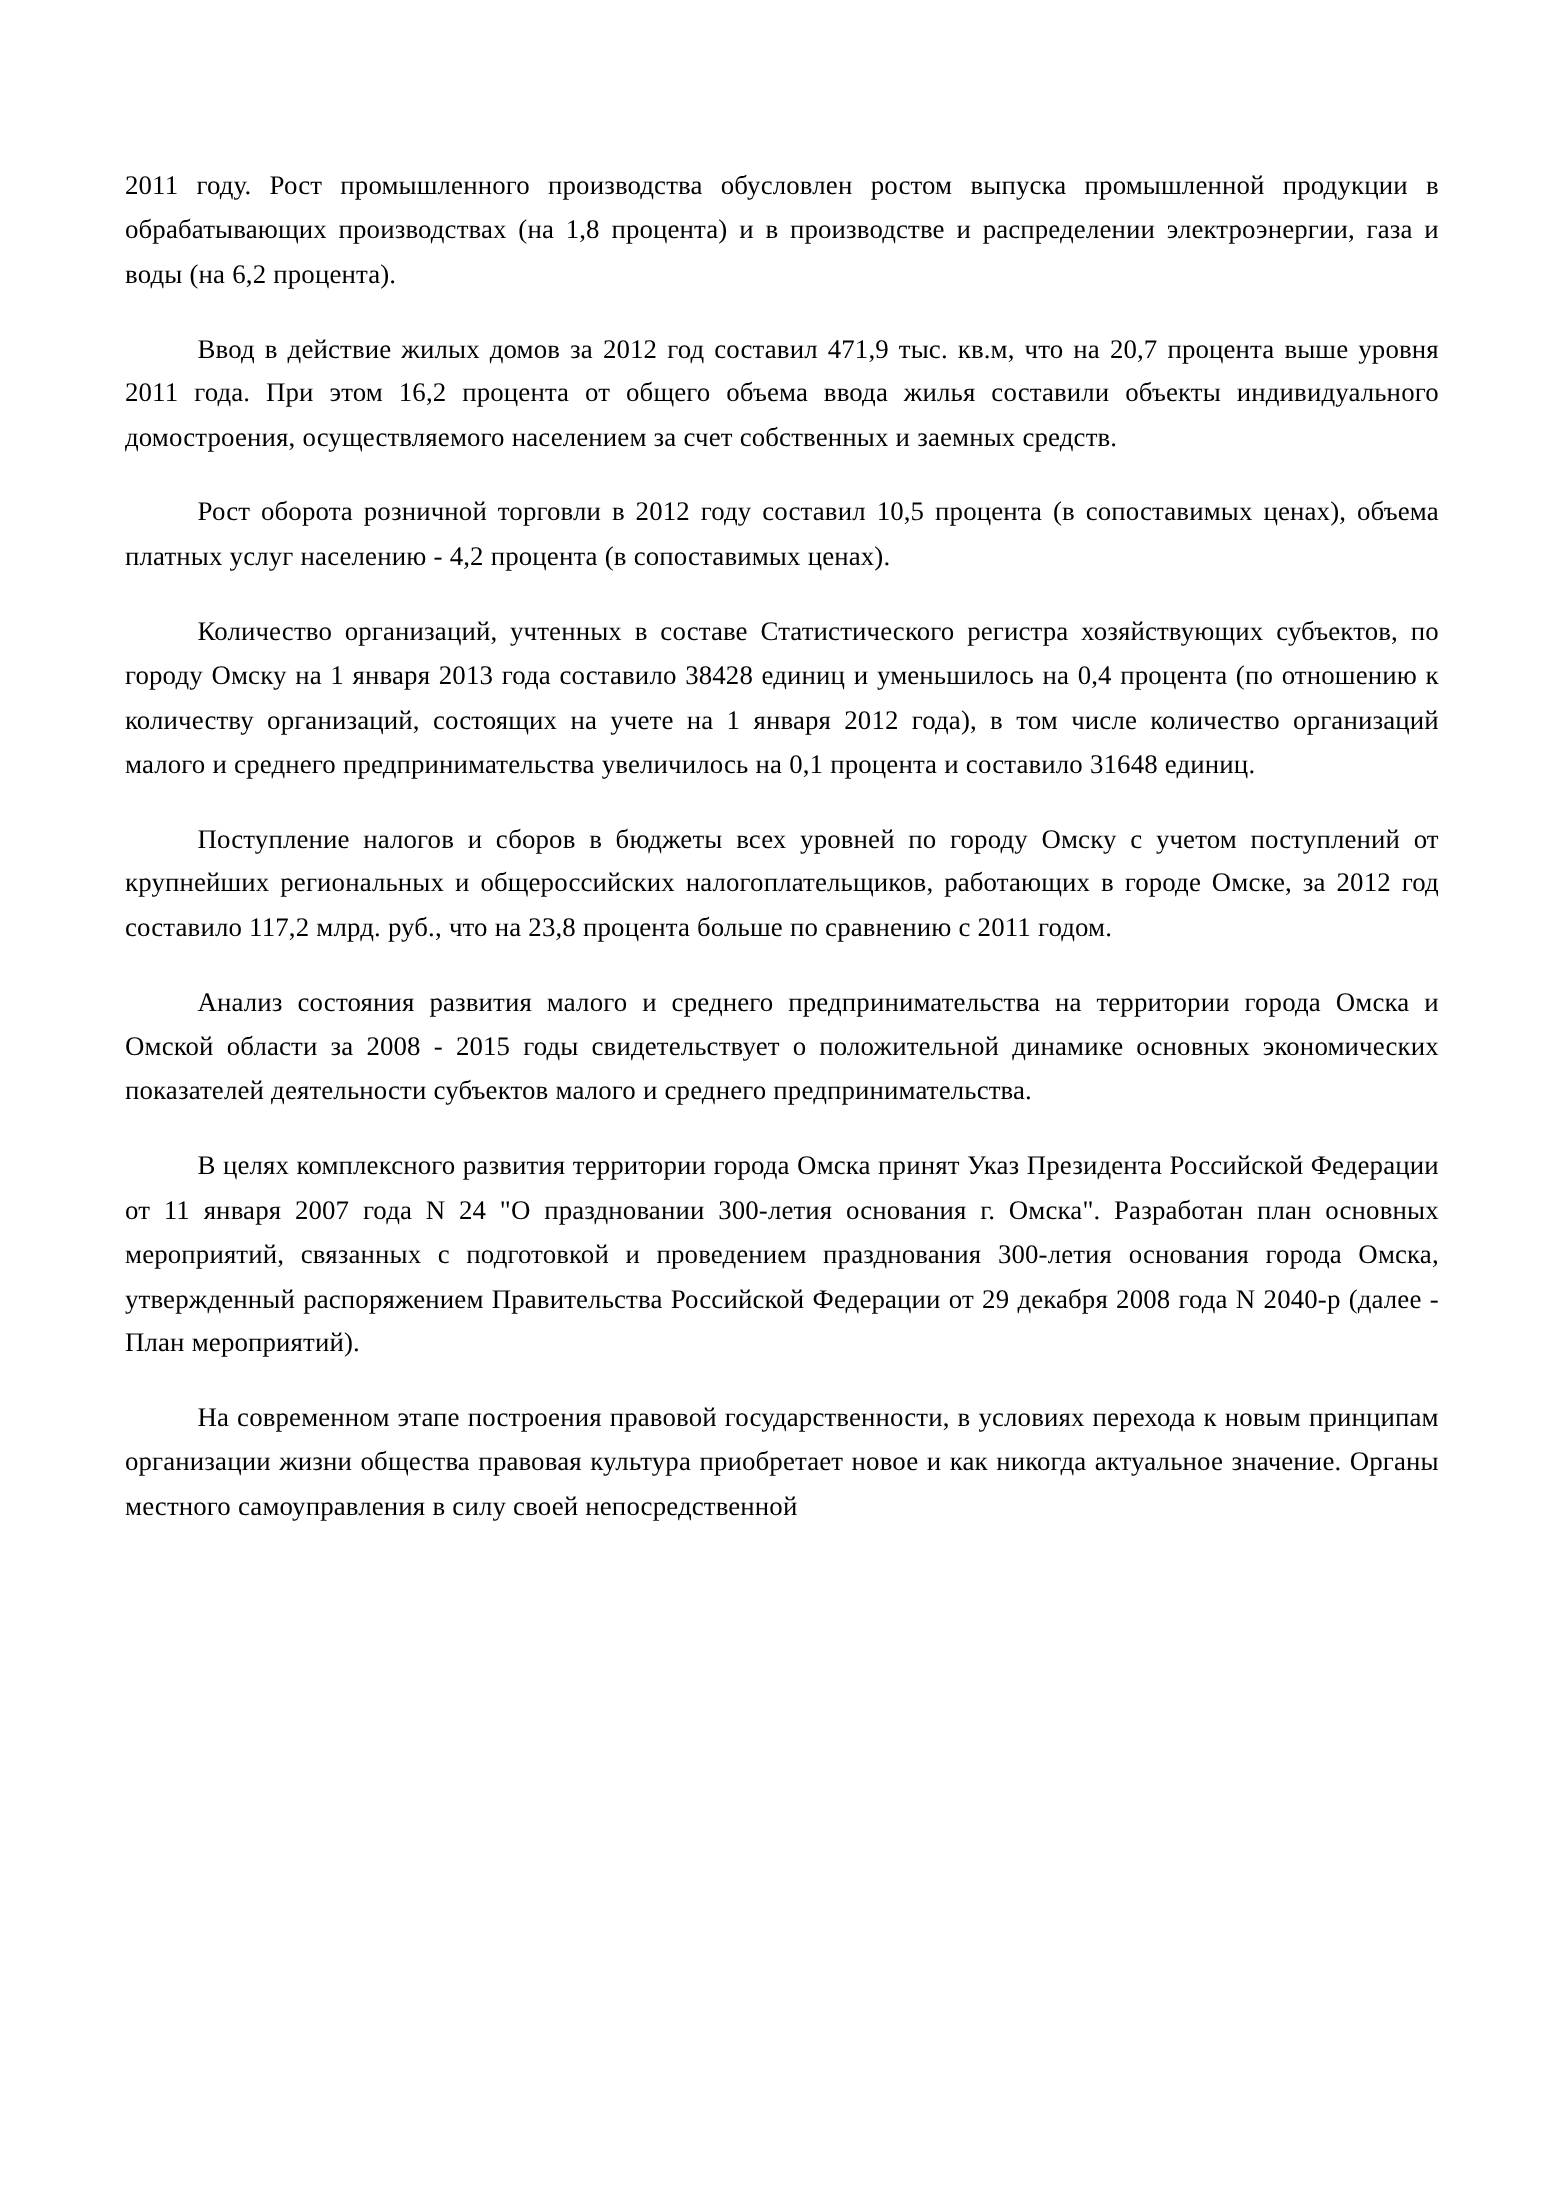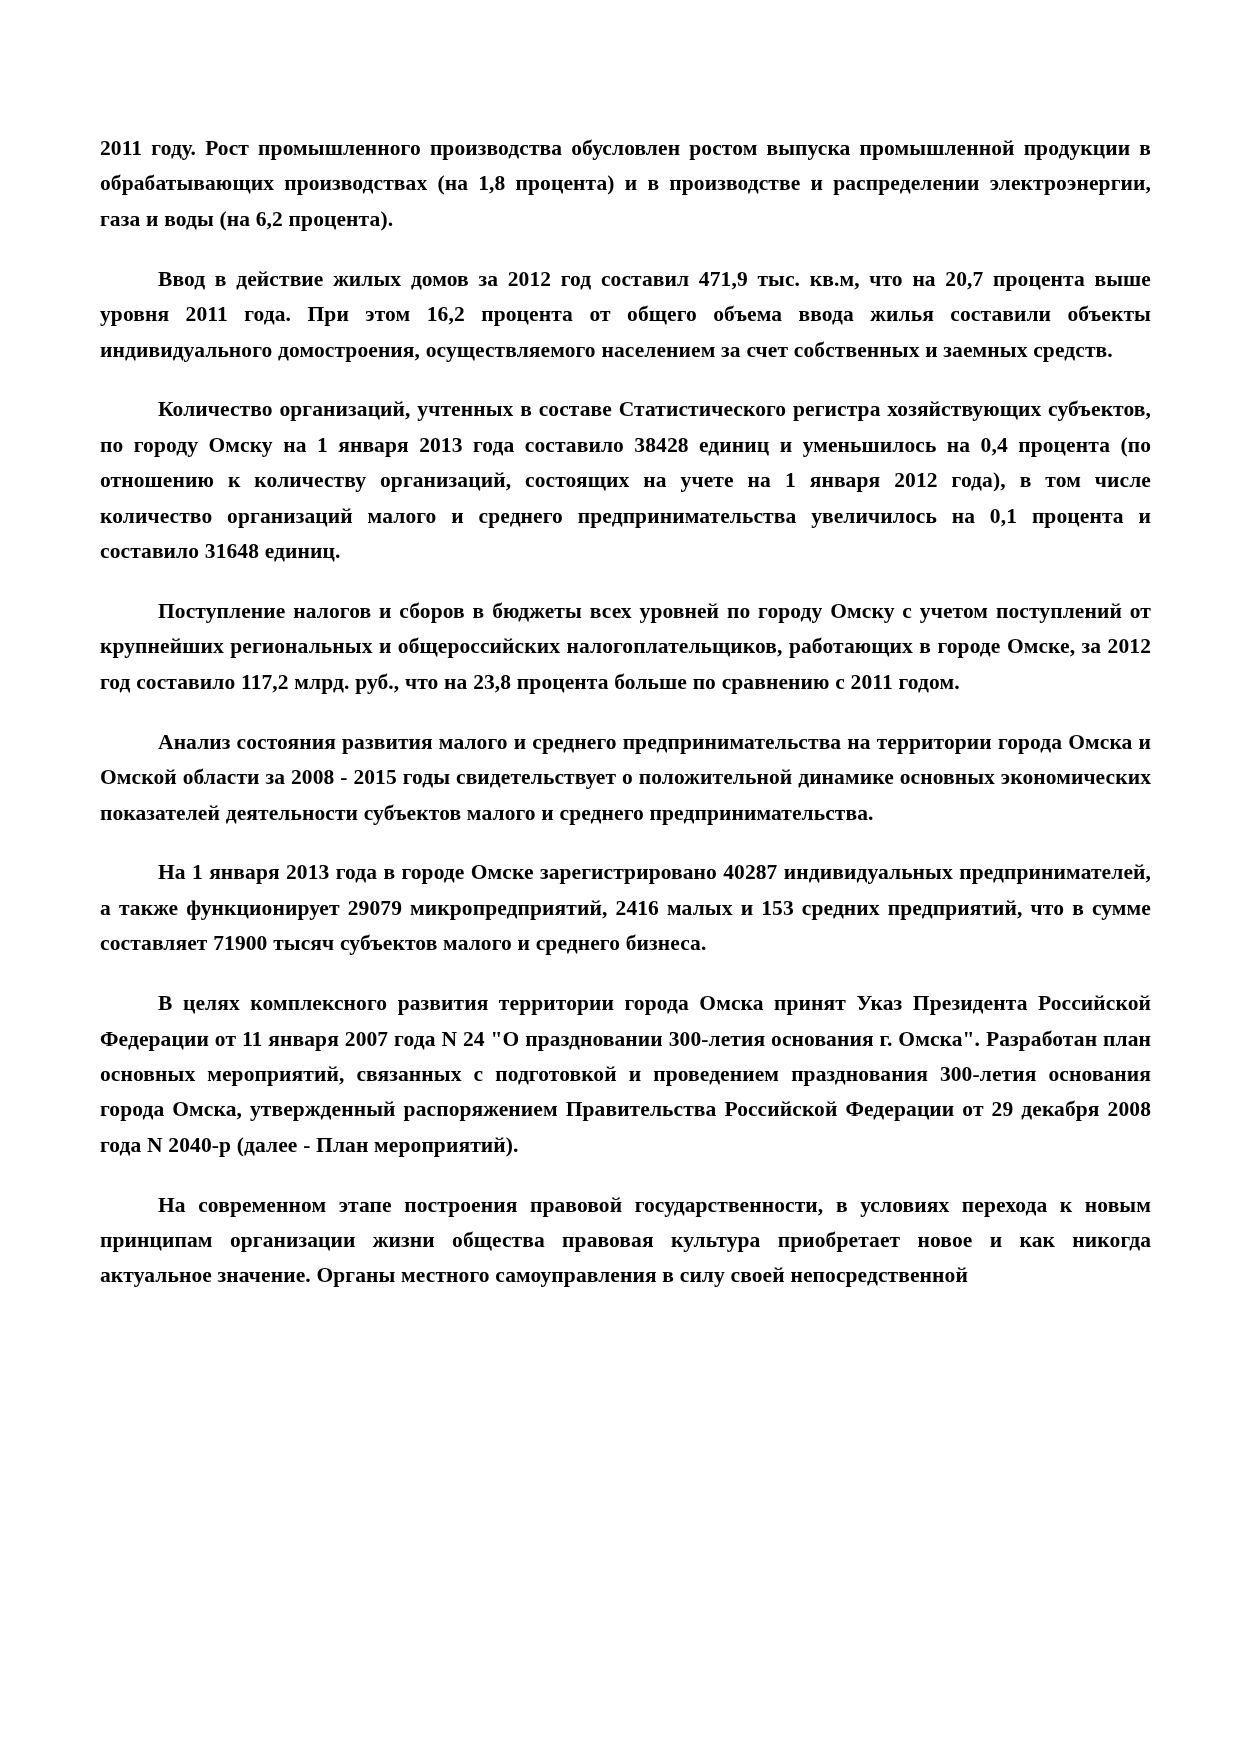--- a/index.html
+++ b/index.html
@@ -30,21 +30,20 @@
   .para {
     margin: 0 0 24.5px 0;
     font-size: 21.5px;
     line-height: 35.4px;
     text-align: justify;
     text-justify: inter-word;
     text-indent: 58px;
     letter-spacing: 0.1px;
     word-spacing: 0.2px;
     hyphens: none;
-    font-weight: bold;
     -webkit-hyphens: none;
   }
   .para.no-indent {
     text-indent: 0;
   }
   
   .para:last-child {
     margin-bottom: 0;
     margin-top: 18px;
   }
@@ -53,29 +52,29 @@
 <body>
 
 <div class="page">
   <div class="content">
 
     <p class="para no-indent">2011 году. Рост промышленного производства обусловлен ростом выпуска промышленной продукции в обрабатывающих производствах (на 1,8 процента) и в производстве и распределении электроэнергии, газа и воды (на 6,2 процента).</p>
 
 
     <p class="para">Ввод в действие жилых домов за 2012 год составил 471,9 тыс. кв.м, что на 20,7 процента выше уровня 2011 года. При этом 16,2 процента от общего объема ввода жилья составили объекты индивидуального домостроения, осуществляемого населением за счет собственных и заемных средств.</p>
 
+    <p class="para">Рост оборота розничной торговли в 2012 году составил 10,5 процента (в сопоставимых ценах), объема платных услуг населению - 4,2 процента (в сопоставимых ценах).</p>
 
     <p class="para">Количество организаций, учтенных в составе Статистического регистра хозяйствующих субъектов, по городу Омску на 1 января 2013 года составило 38428 единиц и уменьшилось на 0,4 процента (по отношению к количеству организаций, состоящих на учете на 1 января 2012 года), в том числе количество организаций малого и среднего предпринимательства увеличилось на 0,1 процента и составило 31648 единиц.</p>
 
 
     <p class="para">Поступление налогов и сборов в бюджеты всех уровней по городу Омску с учетом поступлений от крупнейших региональных и общероссийских налогоплательщиков, работающих в городе Омске, за 2012 год составило 117,2 млрд. руб., что на 23,8 процента больше по сравнению с 2011 годом.</p>
 
 
     <p class="para">Анализ состояния развития малого и среднего предпринимательства на территории города Омска и Омской области за 2008 - 2015 годы свидетельствует о положительной динамике основных экономических показателей деятельности субъектов малого и среднего предпринимательства.</p>
 
-    <p class="para">На 1 января 2013 года в городе Омске зарегистрировано 40287 индивидуальных предпринимателей, а также функционирует 29079 микропредприятий, 2416 малых и 153 средних предприятий, что в сумме составляет 71900 тысяч субъектов малого и среднего бизнеса.</p>
 
     <p class="para">В целях комплексного развития территории города Омска принят Указ Президента Российской Федерации от 11 января 2007 года N 24 "О праздновании 300-летия основания г. Омска". Разработан план основных мероприятий, связанных с подготовкой и проведением празднования 300-летия основания города Омска, утвержденный распоряжением Правительства Российской Федерации от 29 декабря 2008 года N 2040-р (далее - План мероприятий).</p>
 
     <p class="para">На современном этапе построения правовой государственности, в условиях перехода к новым принципам организации жизни общества правовая культура приобретает новое и как никогда актуальное значение. Органы местного самоуправления в силу своей непосредственной</p>
 
   </div>
 </div>
 
 </body></html>

